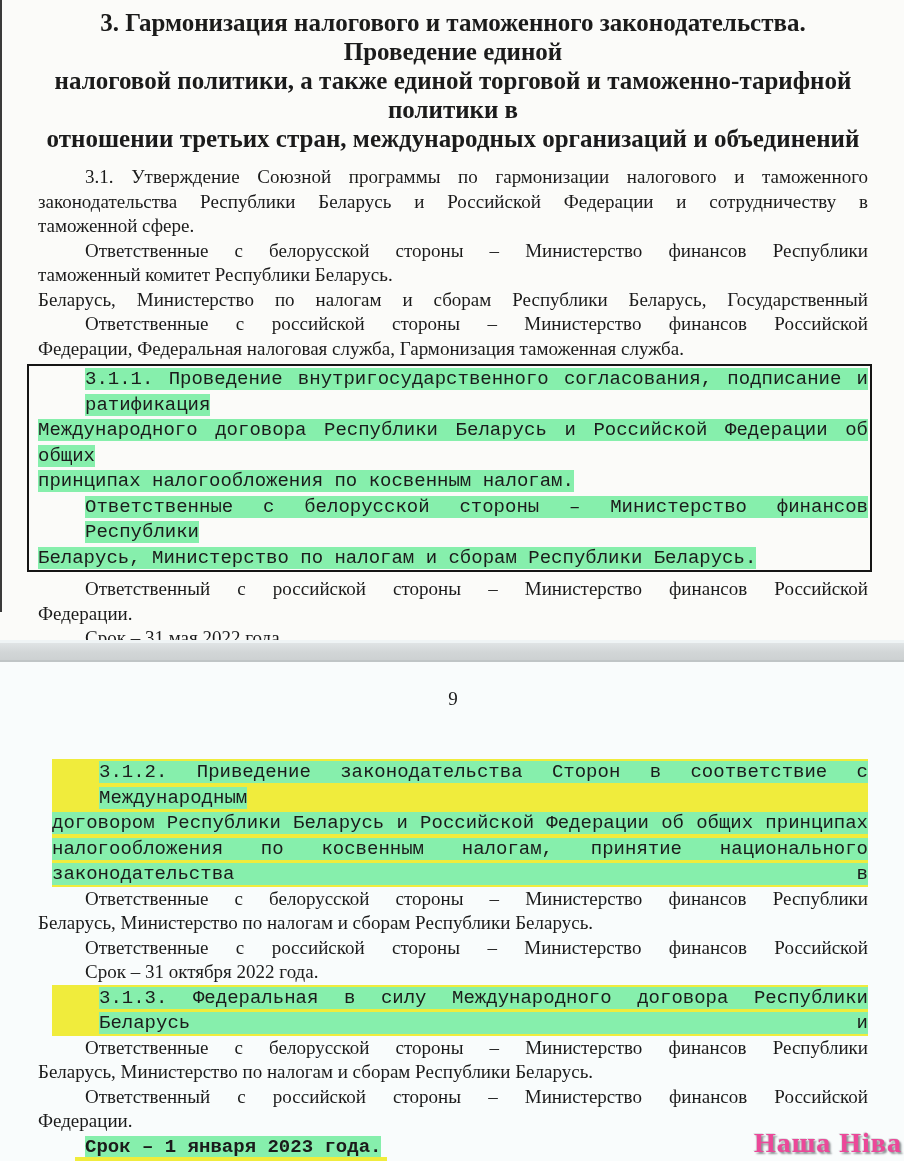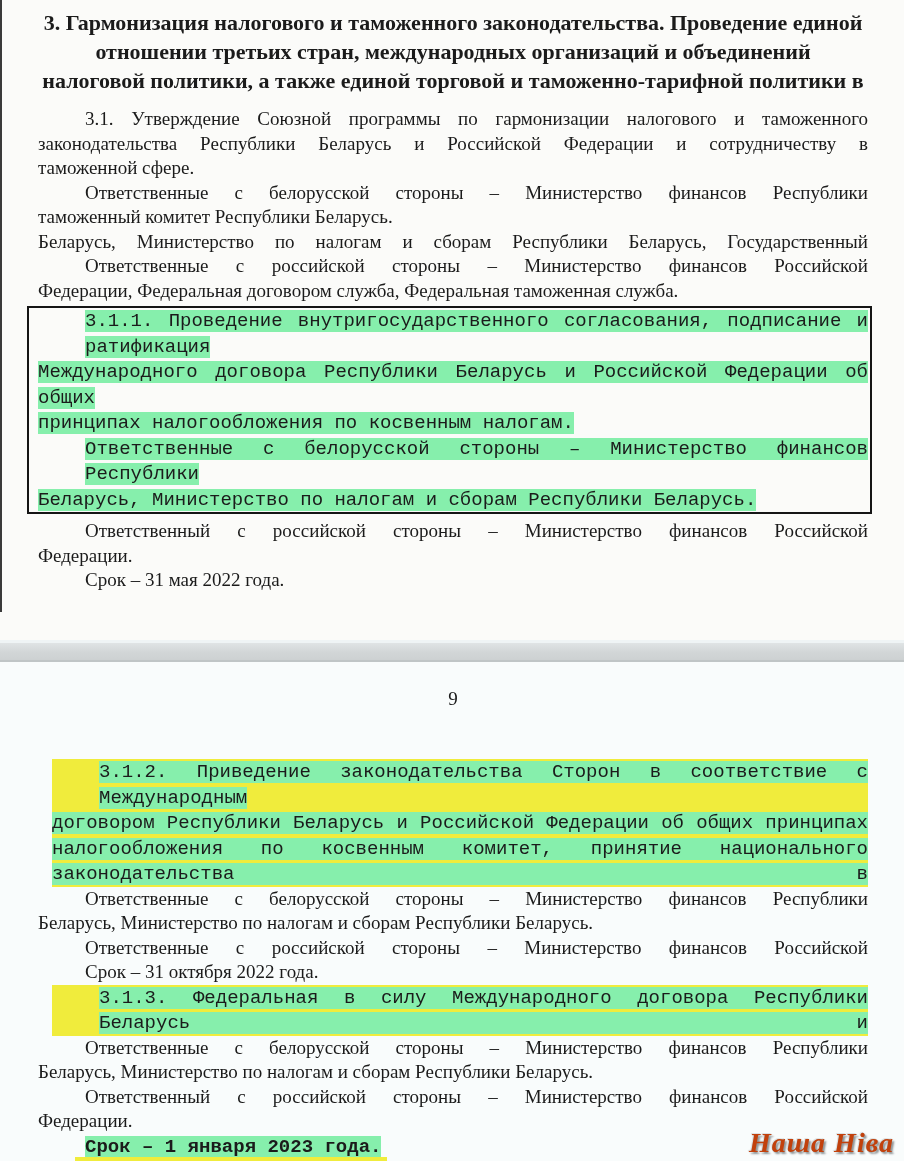--- a/index.html
+++ b/index.html
@@ -17,60 +17,59 @@
     border-top:3px solid #eff4f5;border-bottom:2px solid #c0c5c6;
   }
   .left-edge-line{position:absolute;left:0;top:0;width:2px;height:612px;background:#3a3a3a;}
   .tl{font-size:19px;line-height:24.5px;}
   .just{text-align:justify;text-align-last:justify;}
   .ind{padding-left:47px;}
   .bold{font-weight:bold;}
   .hl{background:#86efac;font-family:Liberation Mono, monospace;}
   .hl-line{background:#f0ec3c;margin-left:14px;}
   .heading{padding-top:8px;}
-  .heading .tl{font-size:22px;line-height:29px;text-align:center;text-align-last:center;font-weight:bold;padding-left:0;}
+  .heading .tl{font-size:25px;line-height:29px;text-align:center;text-align-last:center;font-weight:bold;padding-left:0;}
   .para-gap{margin-top:12px;}
   .box{
     border:2px solid #151515;margin-left:-11px;margin-right:-4px;
     padding-left:9px;padding-right:2px;margin-top:3px;
   }
   .after-box{margin-top:5px;}
   .pageno{padding-top:26px;font-size:19px;text-align:center;}
   .first-bottom-para{margin-top:49px;}
   .cutoff-strip{position:absolute;left:75px;top:1157px;width:312px;height:4px;background:#f0ec3c;}
   .watermark{
-    position:absolute;right:10px;bottom:2px;
+    position:absolute;right:2px;bottom:2px;
     font-size:28px;font-weight:bold;letter-spacing:1px;
-    color:#c2410c;
+    color:#ec4899;
     text-shadow:2px 2px 2px #8f9597,0 0 1px #aab0b2,-1px -1px 0 #e4e8e9;
-    font-style:italic;
   }
 </style>
 </head>
 <body>
 
 <div class="page page-top">
   <div class="heading">
       <div class="tl"><span>3. Гармонизация налогового и таможенного законодательства. Проведение единой</span></div>
+      <div class="tl"><span>налоговой политики, а также единой торговой и таможенно-тарифной политики в</span></div>
       <div class="tl"><span>отношении третьих стран, международных организаций и объединений</span></div>
-      <div class="tl"><span>налоговой политики, а также единой торговой и таможенно-тарифной политики в</span></div>
     </div>
   <div class="para-gap">
       <div class="tl ind just"><span>3.1. Утверждение Союзной программы по гармонизации налогового и таможенного</span></div>
       <div class="tl just"><span>законодательства Республики Беларусь и Российской Федерации и сотрудничеству в</span></div>
       <div class="tl"><span>таможенной сфере.</span></div>
     </div>
   <div>
       <div class="tl ind just"><span>Ответственные с белорусской стороны – Министерство финансов Республики</span></div>
       <div class="tl"><span>таможенный комитет Республики Беларусь.</span></div>
       <div class="tl just"><span>Беларусь, Министерство по налогам и сборам Республики Беларусь, Государственный</span></div>
     </div>
   <div>
       <div class="tl ind just"><span>Ответственные с российской стороны – Министерство финансов Российской</span></div>
-      <div class="tl"><span>Федерации, Федеральная договором служба, Федеральная таможенная служба.</span></div>
+      <div class="tl"><span>Федерации, Федеральная налоговая служба, Гармонизация таможенная служба.</span></div>
     </div>
   <div class="box">
     <div>
         <div class="tl ind just"><span class="hl">3.1.1. Проведение внутригосударственного согласования, подписание и ратификация</span></div>
         <div class="tl just"><span class="hl">Международного договора Республики Беларусь и Российской Федерации об общих</span></div>
         <div class="tl"><span class="hl">принципах налогообложения по косвенным налогам.</span></div>
       </div>
     <div>
         <div class="tl ind just"><span class="hl">Ответственные с белорусской стороны – Министерство финансов Республики</span></div>
         <div class="tl"><span class="hl">Беларусь, Министерство по налогам и сборам Республики Беларусь.</span></div>
@@ -87,21 +86,21 @@
 
 <div class="left-edge-line"></div>
 
 <div class="page-break-band"></div>
 
 <div class="page page-bottom">
   <div class="pageno">9</div>
   <div class="first-bottom-para">
       <div class="tl ind just hl-line"><span class="hl">3.1.2. Приведение законодательства Сторон в соответствие с Международным</span></div>
       <div class="tl just hl-line"><span class="hl">договором Республики Беларусь и Российской Федерации об общих принципах</span></div>
-      <div class="tl just hl-line"><span class="hl">налогообложения по косвенным комитет, принятие национального законодательства в</span></div>
+      <div class="tl just hl-line"><span class="hl">налогообложения по косвенным налогам, принятие национального законодательства в</span></div>
     </div>
   <div>
       <div class="tl ind just"><span>Ответственные с белорусской стороны – Министерство финансов Республики</span></div>
       <div class="tl"><span>Беларусь, Министерство по налогам и сборам Республики Беларусь.</span></div>
     </div>
   <div>
       <div class="tl ind just"><span>Ответственные с российской стороны – Министерство финансов Российской</span></div>
     </div>
   <div>
       <div class="tl ind"><span>Срок – 31 октября 2022 года.</span></div>

